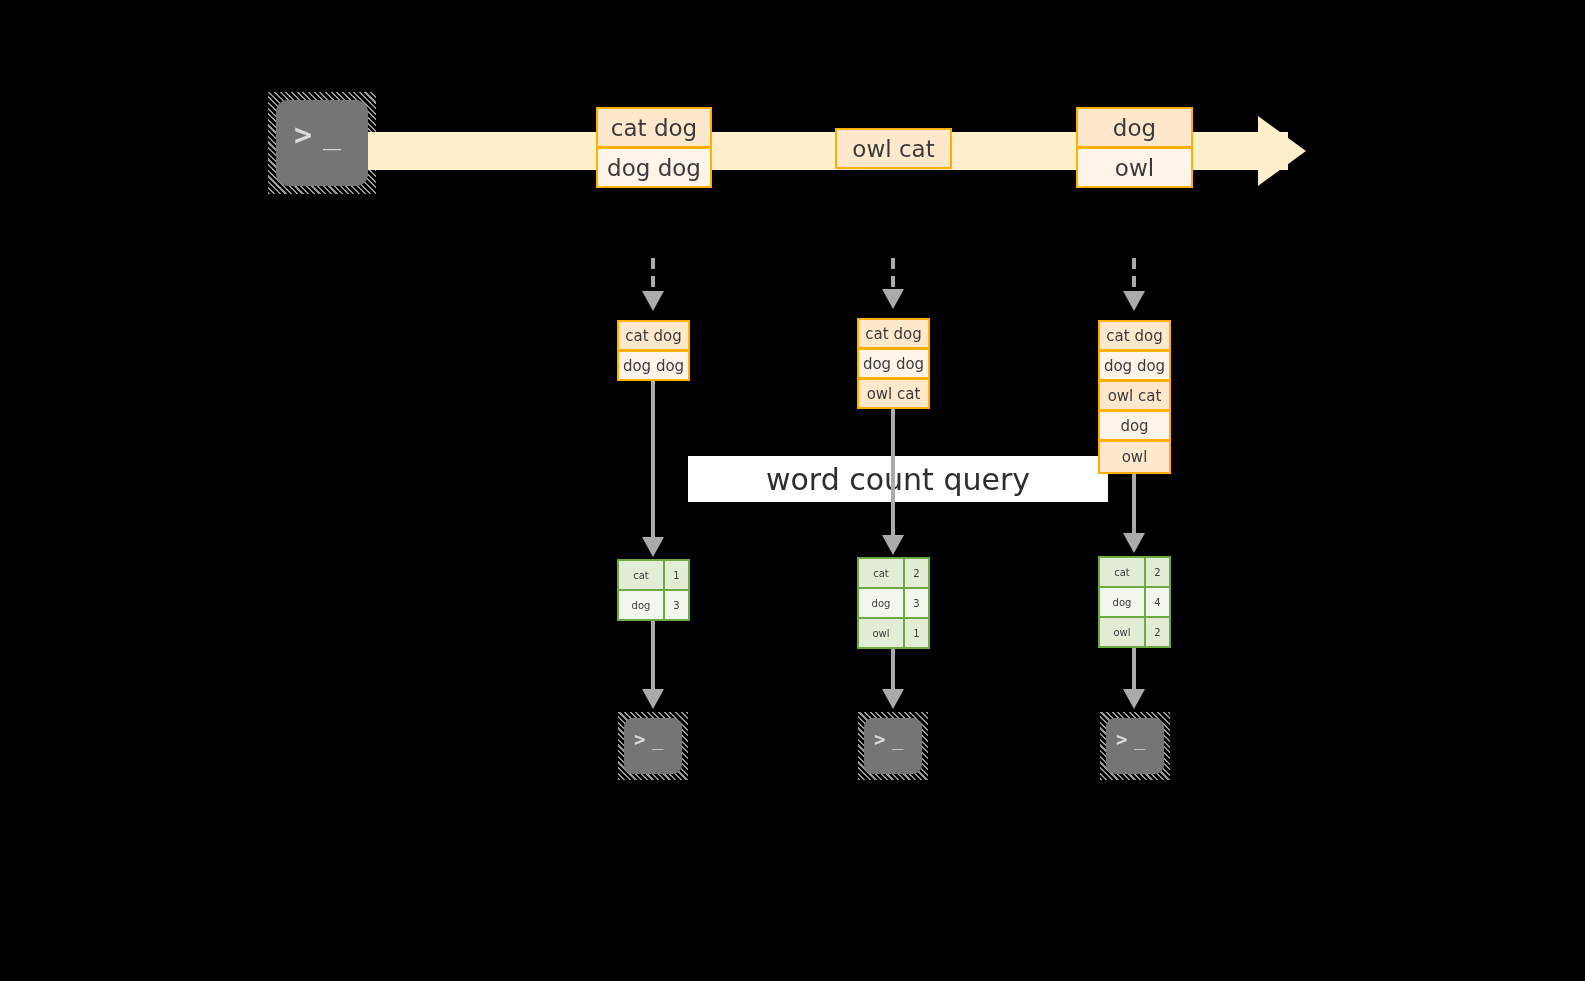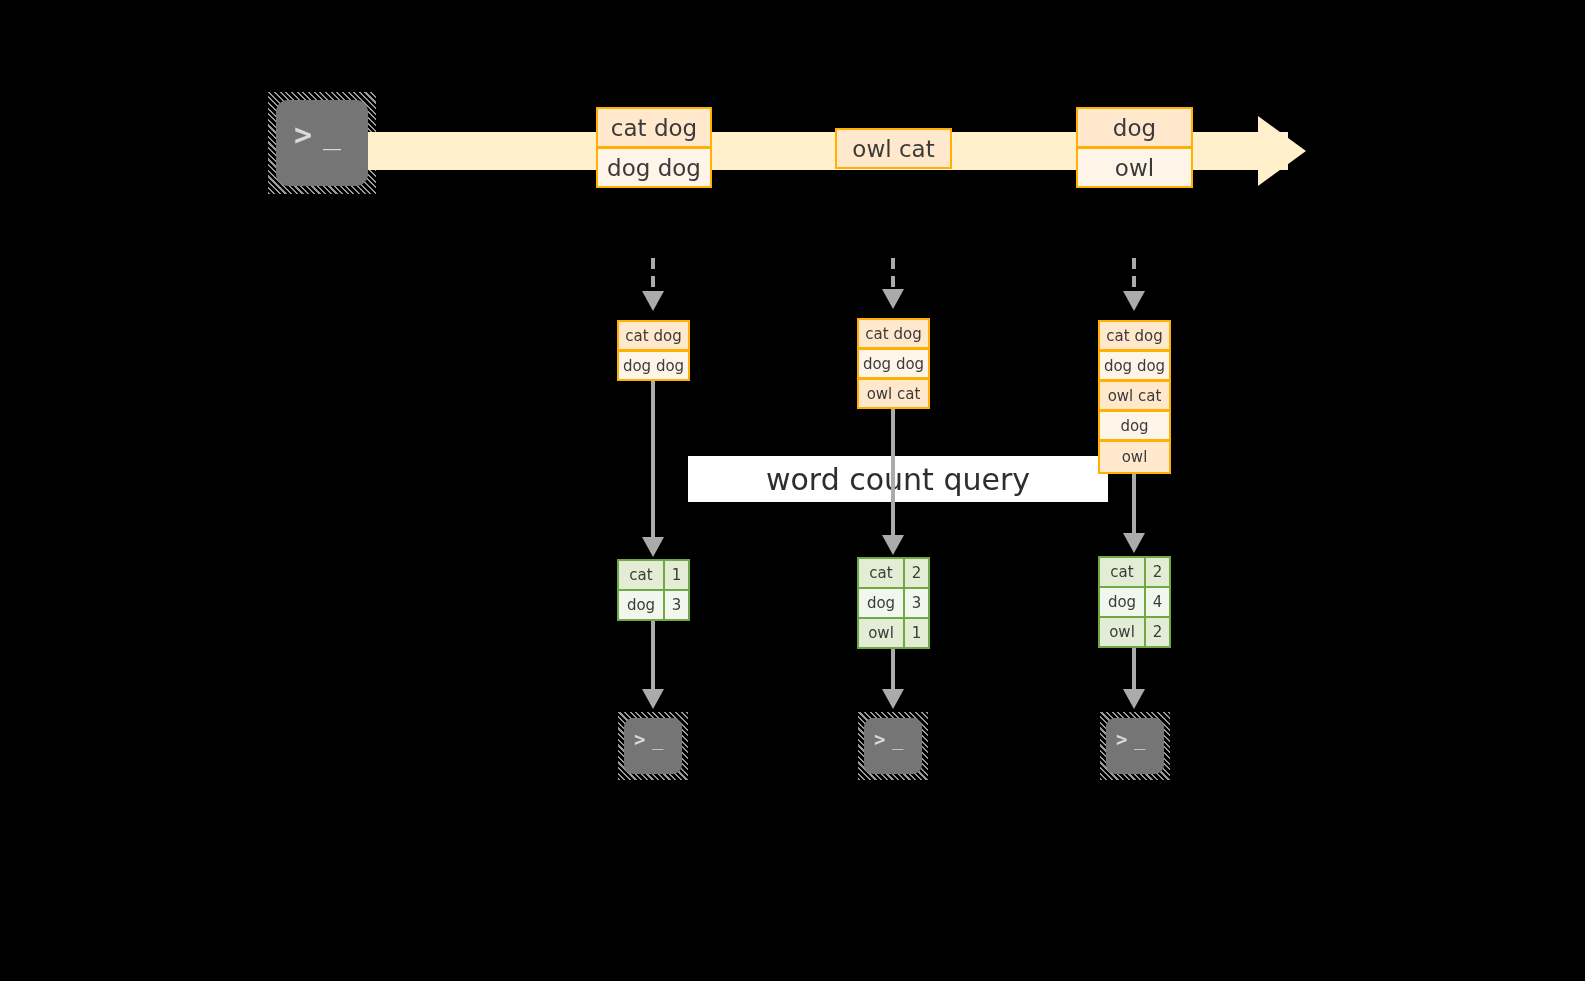--- a/index.html
+++ b/index.html
@@ -93,21 +93,21 @@
     display: flex;
     flex: 1 1 0;
     box-sizing: border-box;
   }
   .grow + .grow { border-top: 2.5px solid #6FA943; }
   .gcell {
     box-sizing: border-box;
     display: flex;
     align-items: center;
     justify-content: center;
-    font-size: 15px;
+    font-size: 10px;
     color: #3b3b3b;
     background: #E3EDD6;
   }
   .grow.alt .gcell { background: #F2F7EE; }
   .gcell.word { flex: 0 0 44px; }
   .gcell.cnt  { flex: 1 1 auto; border-left: 2.5px solid #6FA943; }
 
   
   .vline {
     position: absolute;

